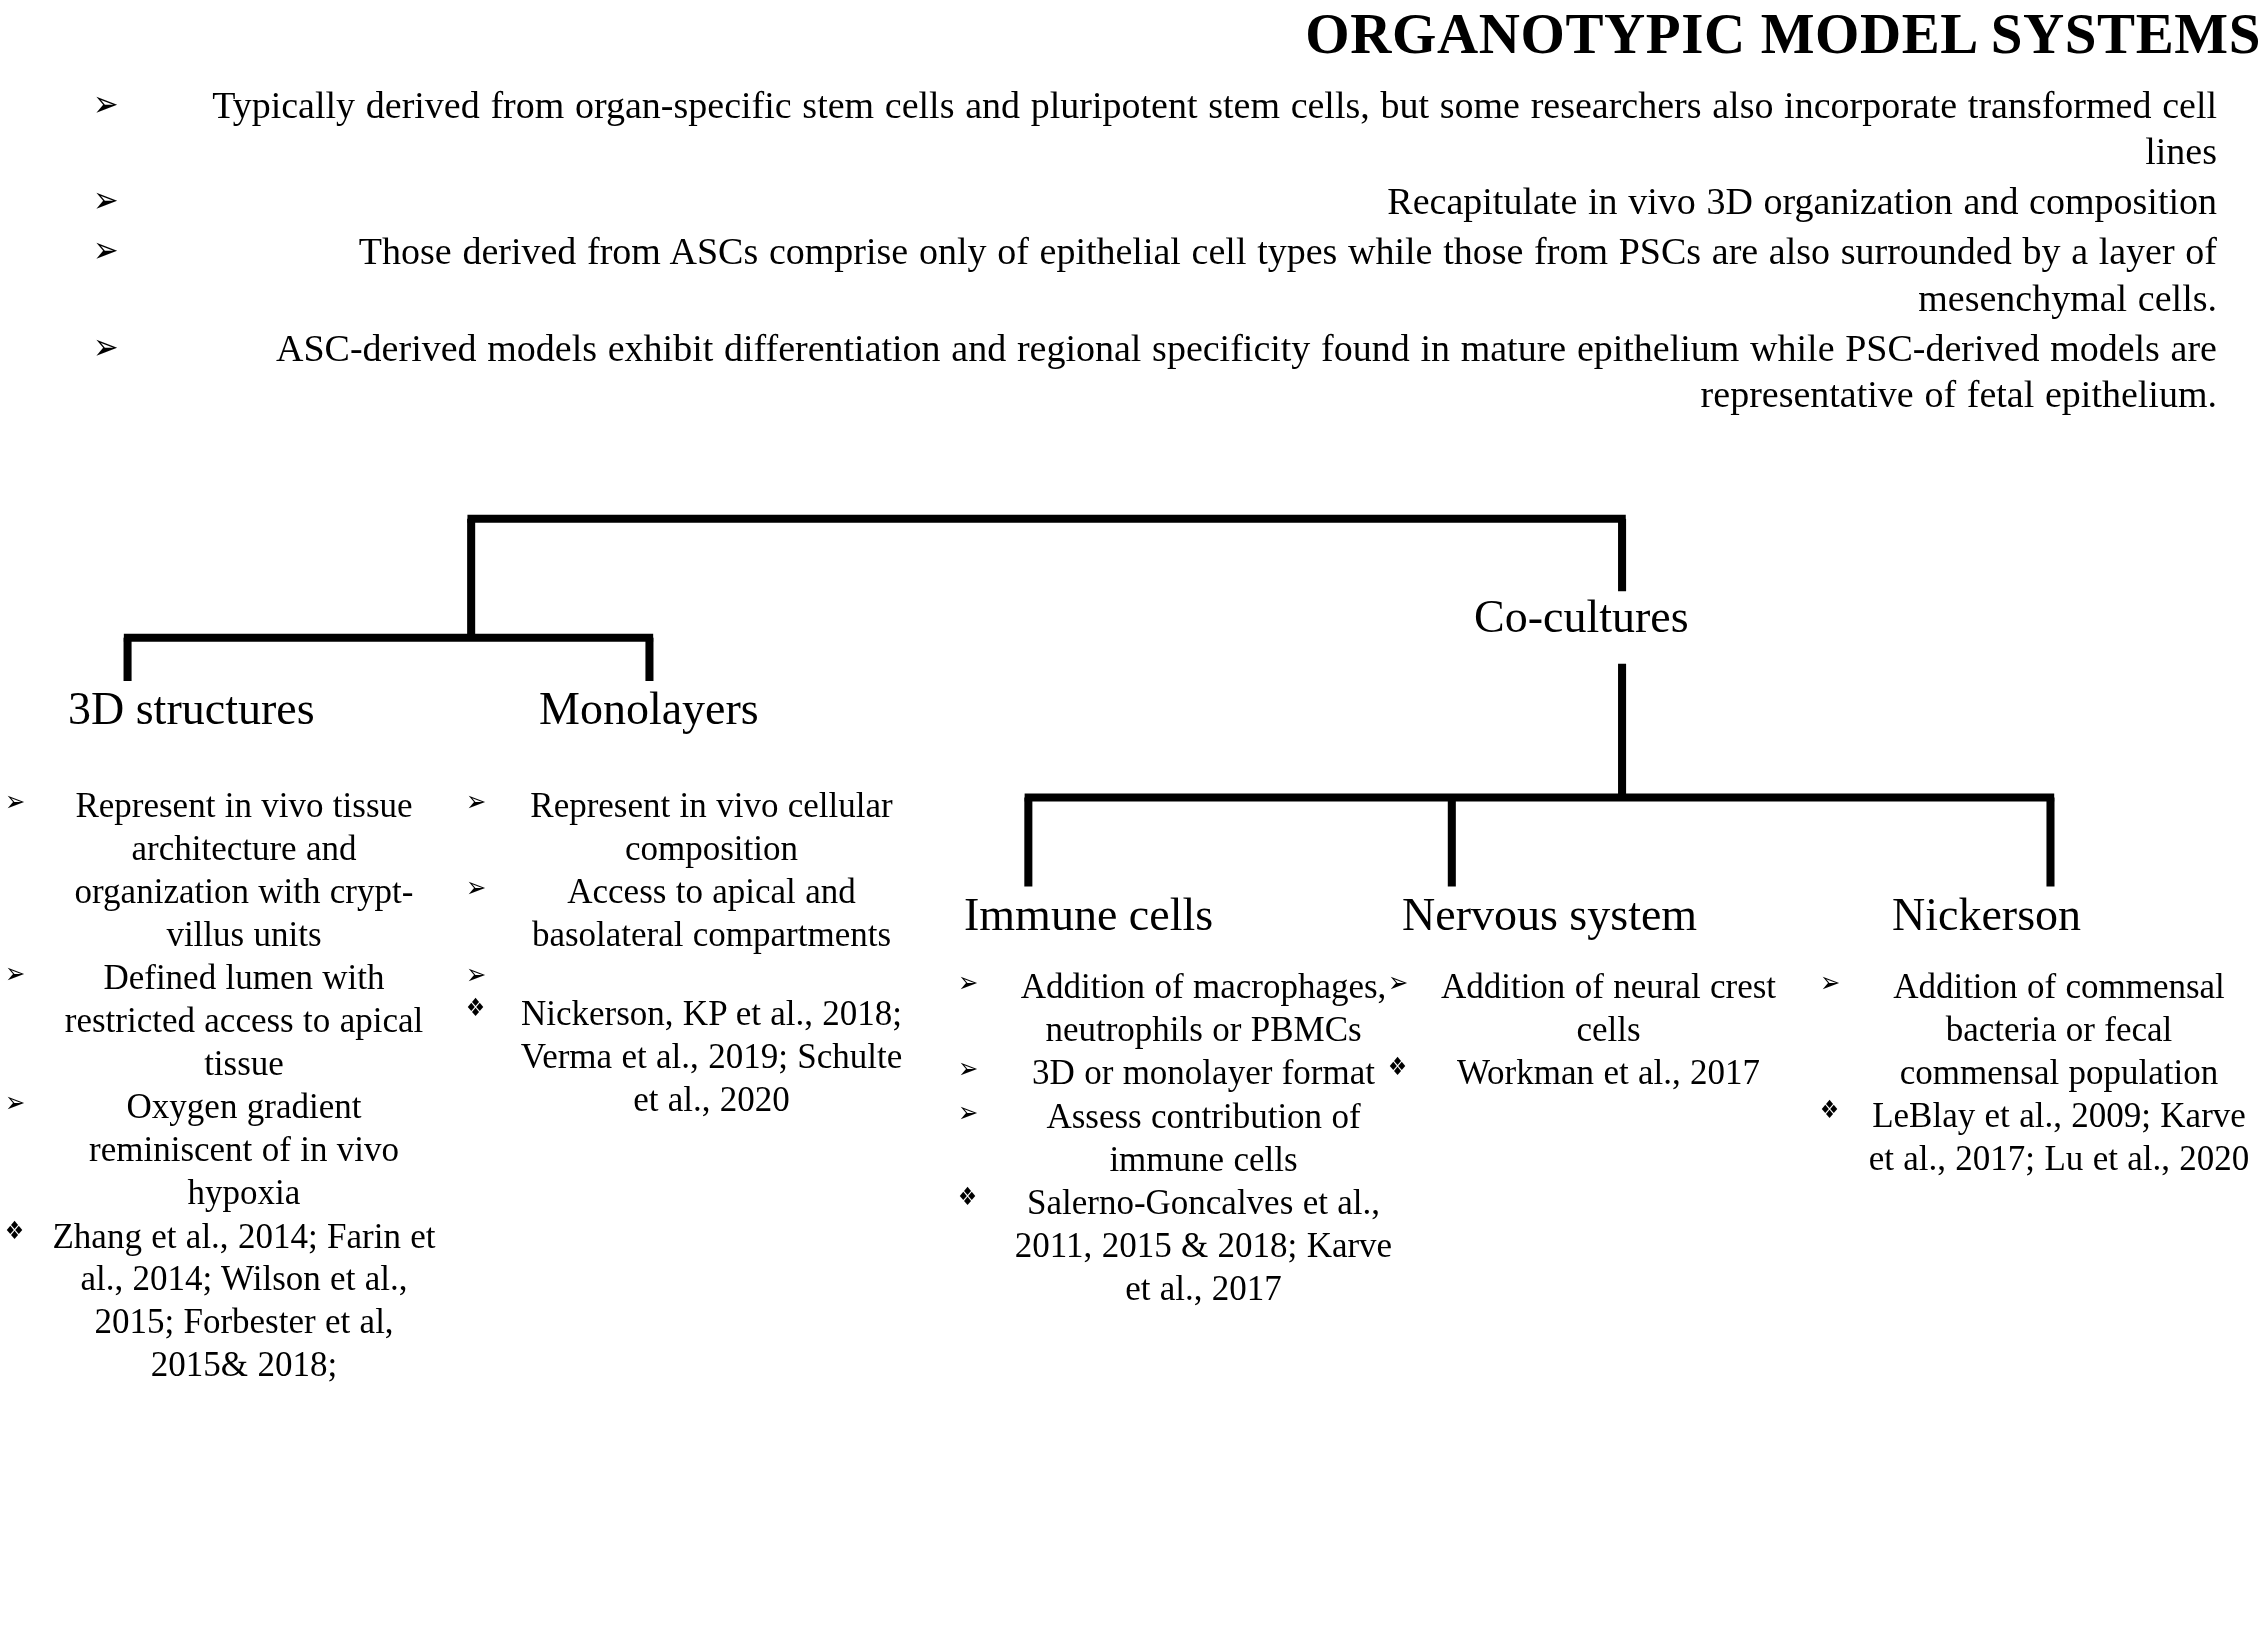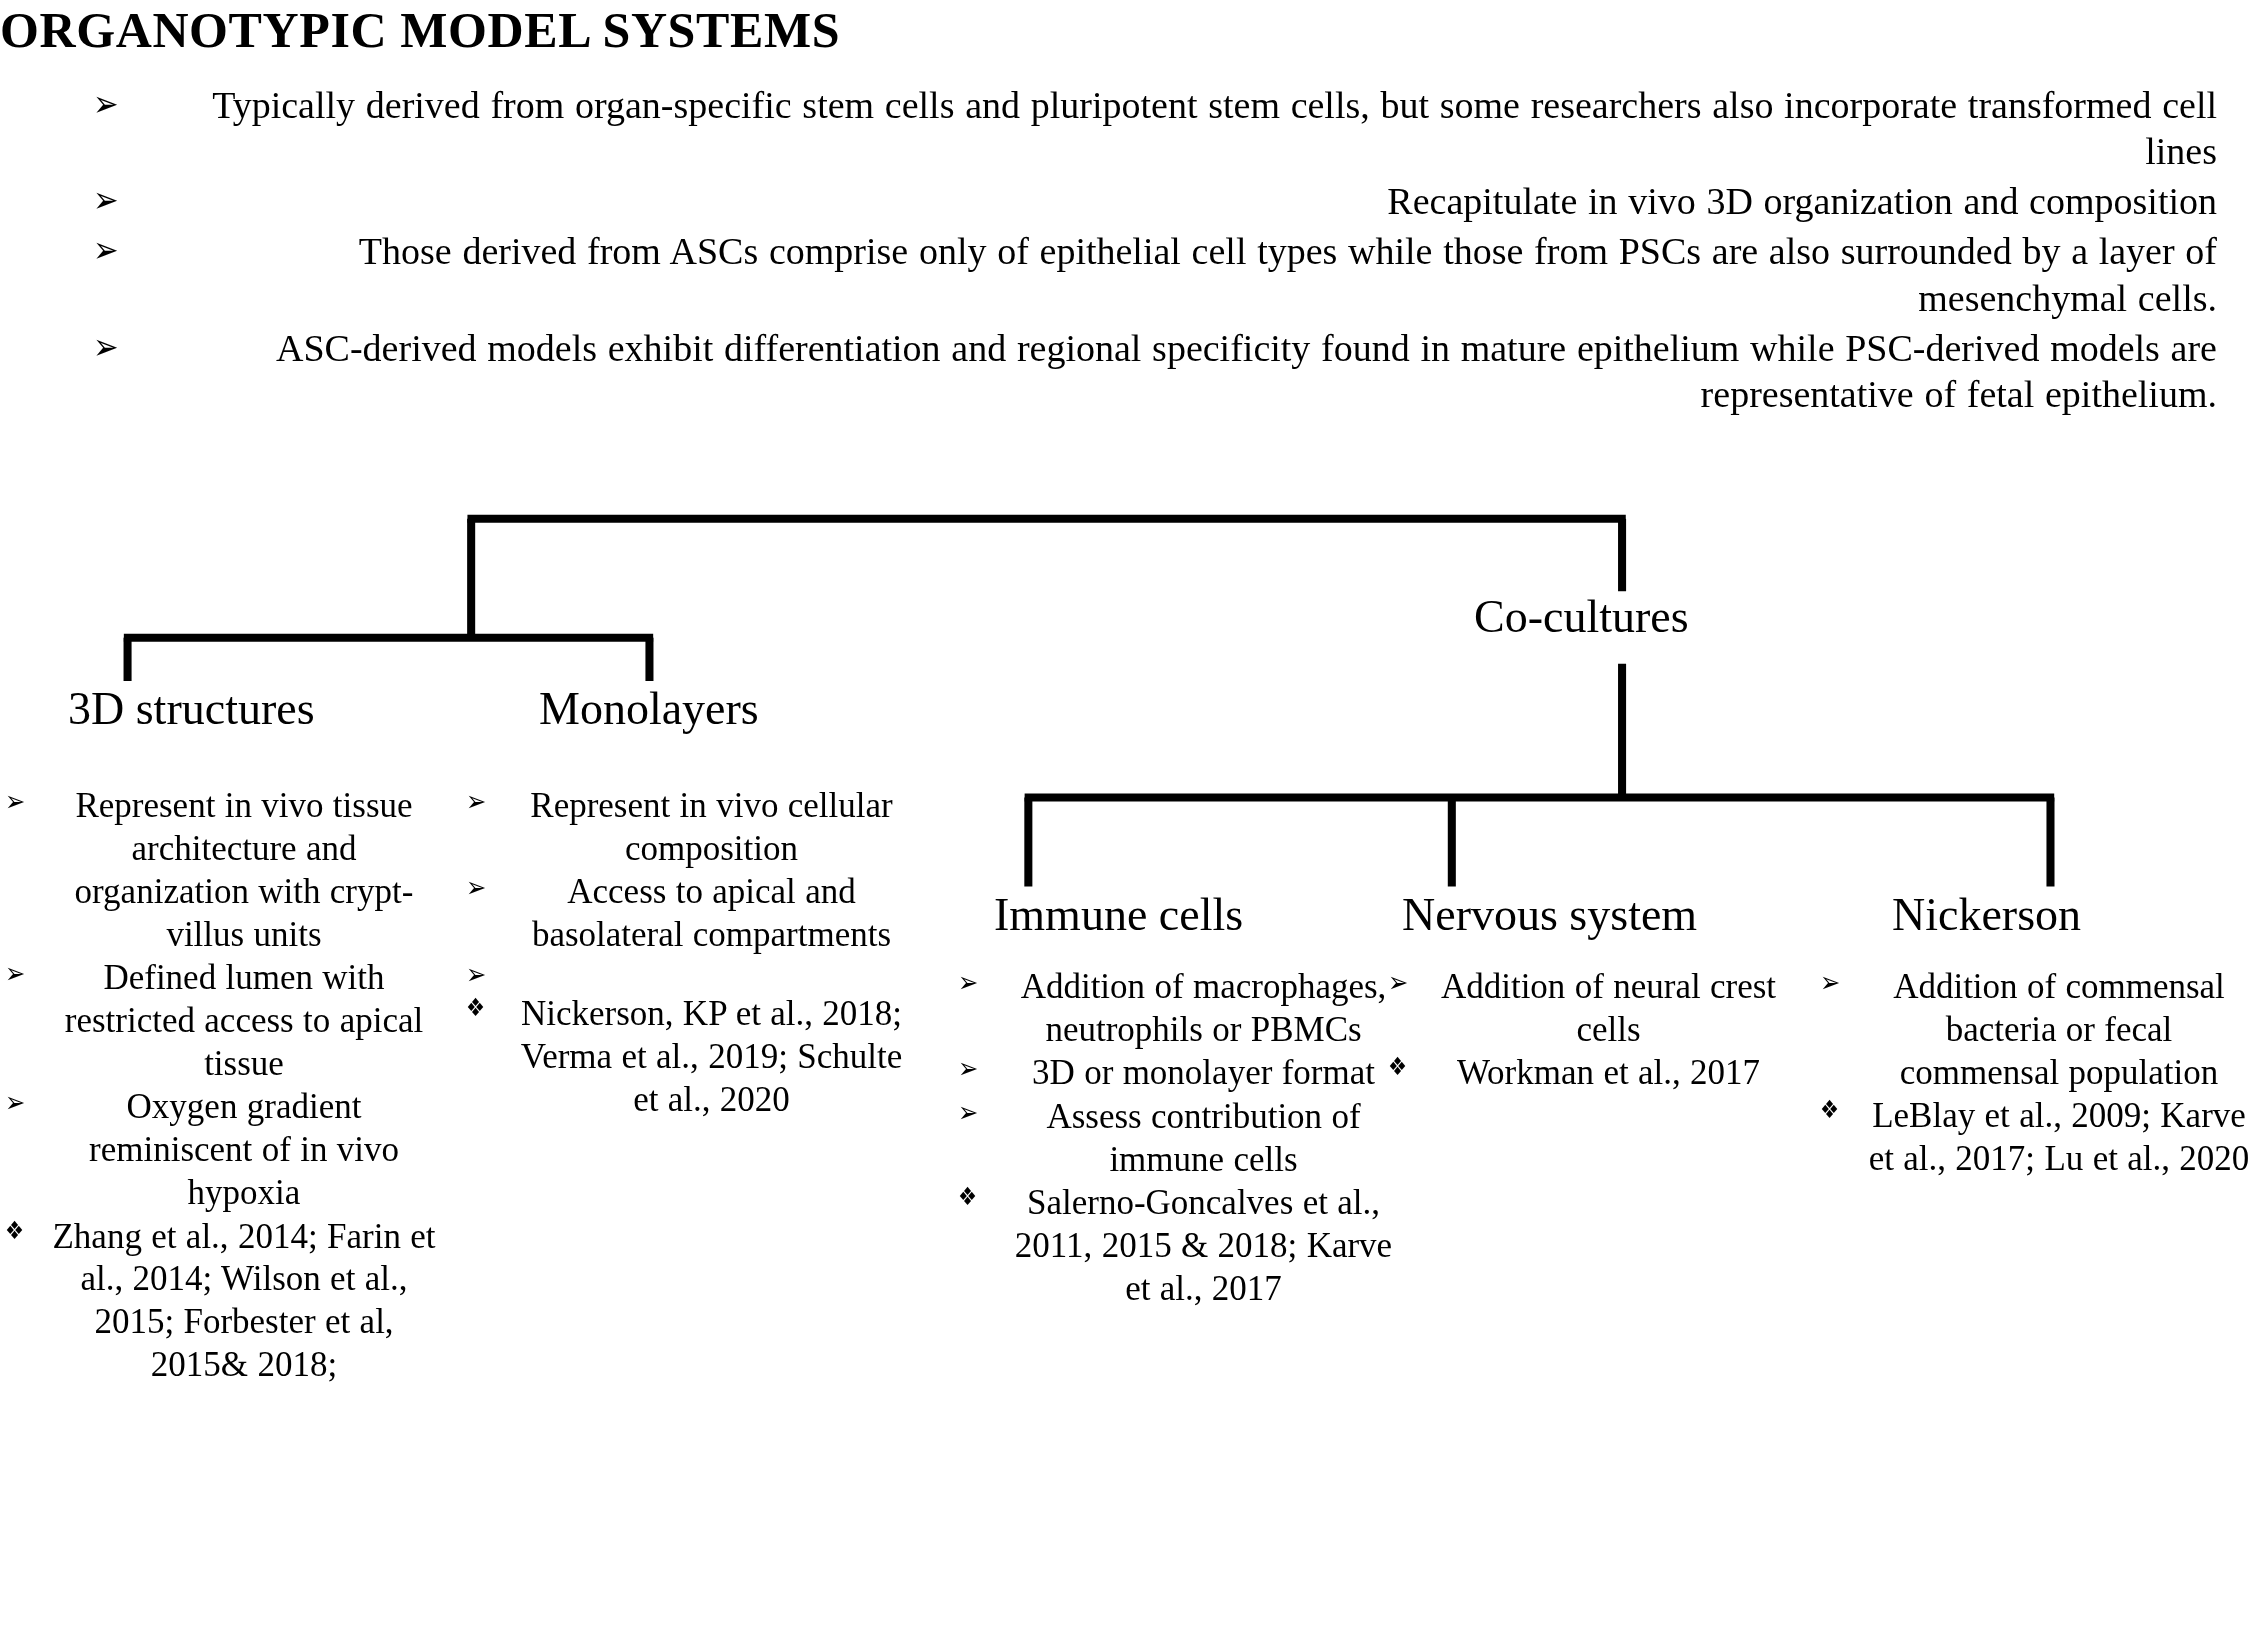--- a/index.html
+++ b/index.html
@@ -19,23 +19,23 @@
     overflow: hidden;
     background: #ffffff;
   }
 
   
   .title {
     position: absolute;
     top: 3.7px;
     left: 0;
     width: 2261px;
-    text-align: left;
+    text-align: right;
     font-weight: bold;
-    font-size: 50px;
+    font-size: 57px;
     letter-spacing: 0.6px;
     line-height: 1.05;
   }
 
   
   .top-list {
     position: absolute;
     top: 82px;
     left: 93px;
     width: 2124px;
@@ -77,21 +77,21 @@
     position: absolute;
     font-weight: normal;
     font-size: 46px;
     line-height: 1.0;
     white-space: nowrap;
     text-align: right;
   }
   #head-3d        { left: 68px;  top: 686px; }
   #head-mono      { left: 539px;  top: 686px; }
   #head-cocult    { left: 1474px; top: 594px;  }
-  #head-immune    { left: 994px; top: 892px; }
+  #head-immune    { left: 964px; top: 892px; }
   #head-nervous   { left: 1402px; top: 892px; }
   #head-micro     { left: 1892px; top: 892px; }
 
   
   .col {
     position: absolute;
   }
   .col .item {
     display: flex;
     align-items: flex-start;

